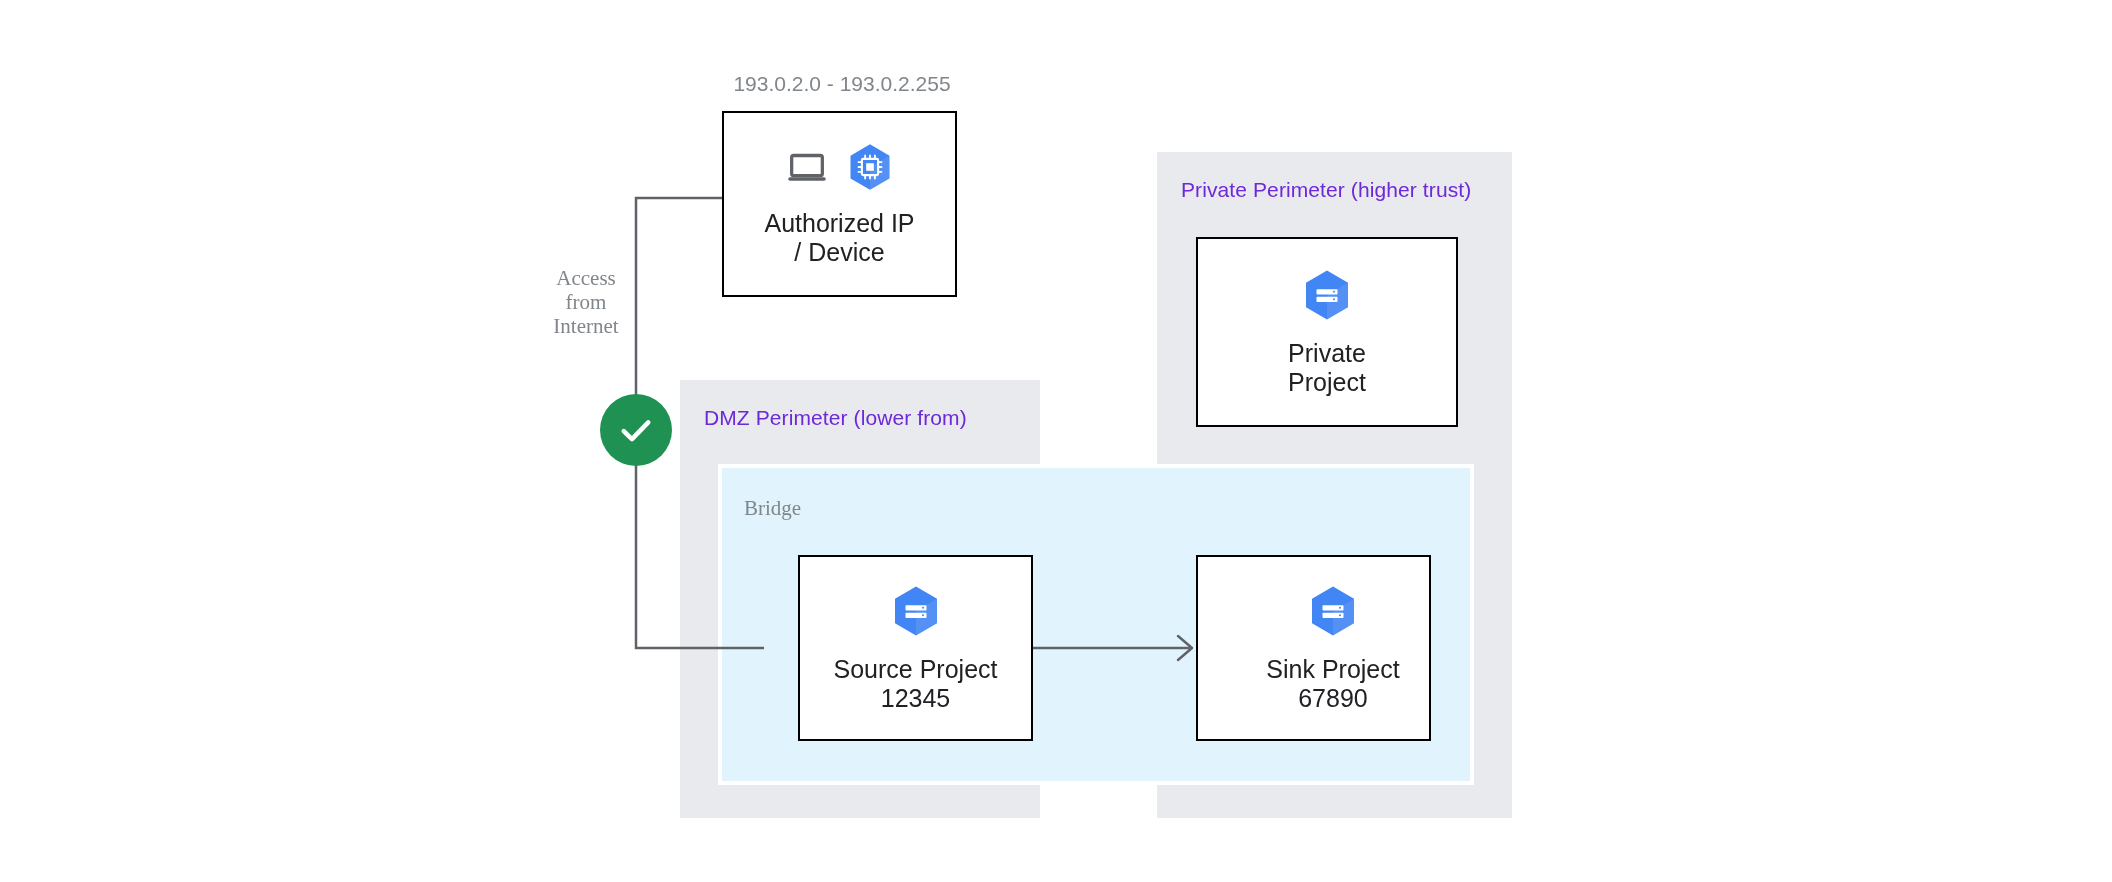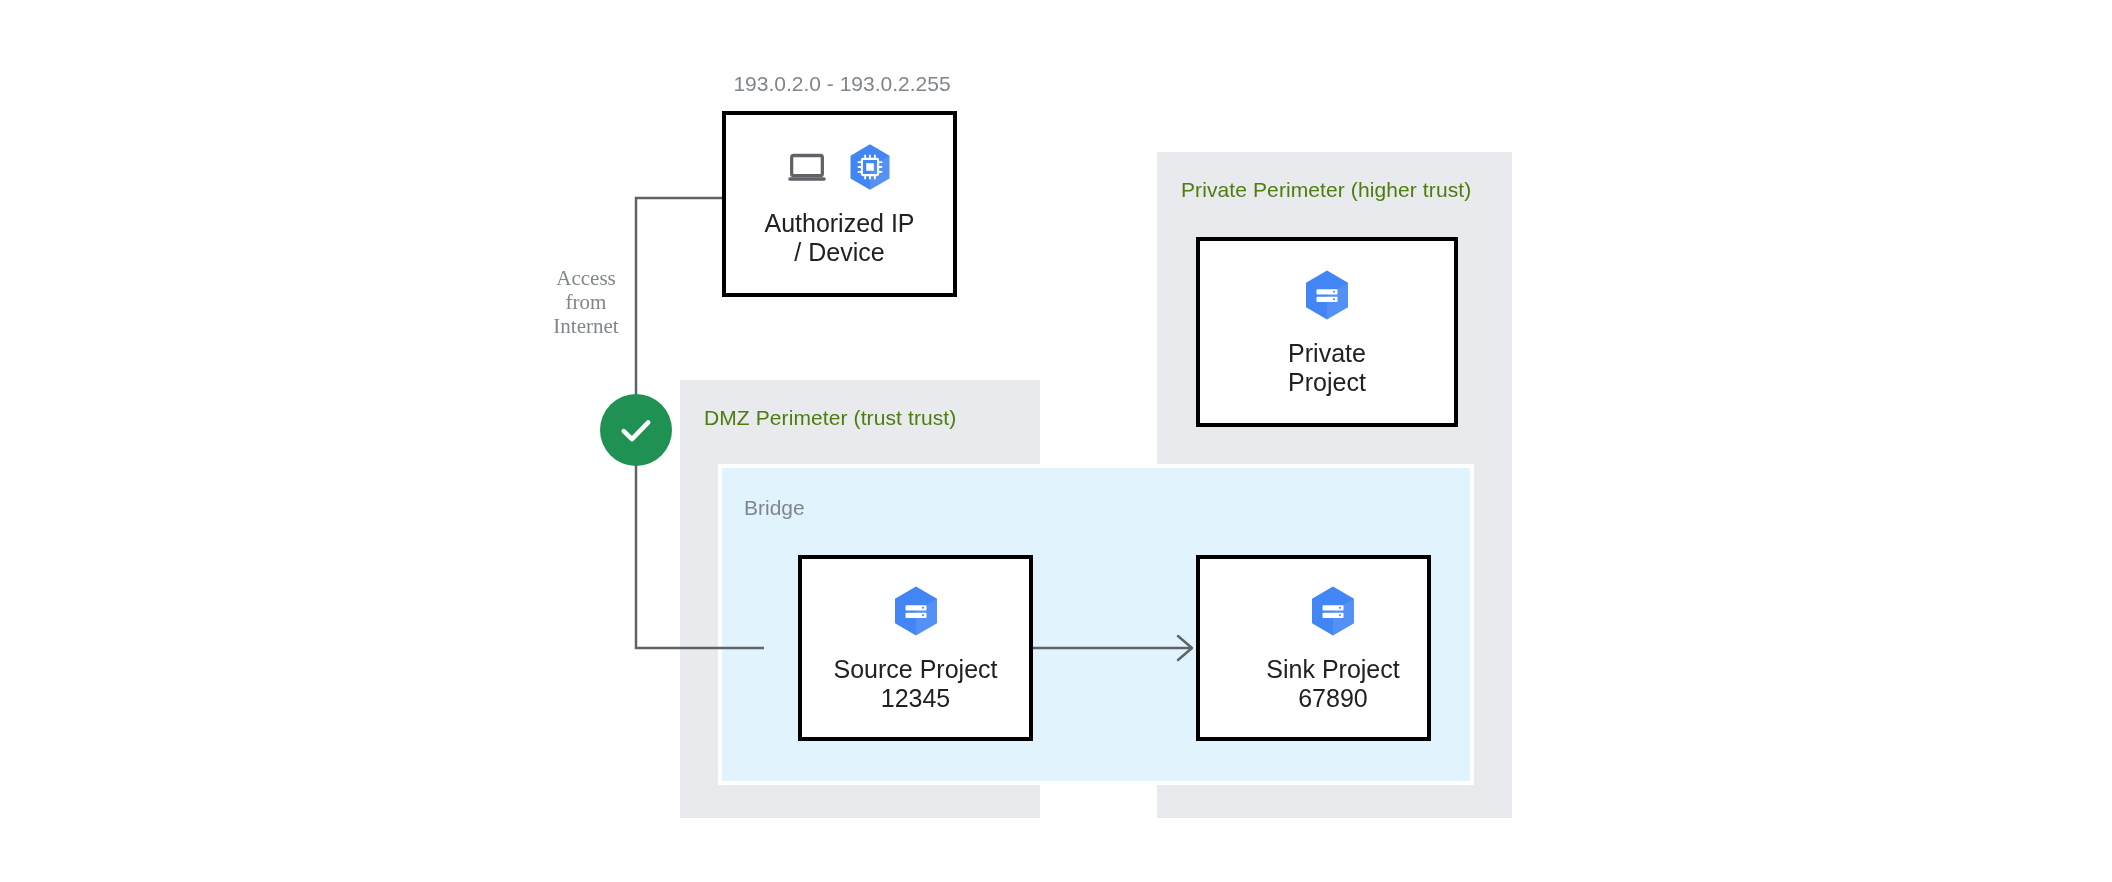--- a/index.html
+++ b/index.html
@@ -23,46 +23,47 @@
   
   .perimeter {
     position: absolute;
     background: #e8eaed;
   }
   .perimeter-label {
     position: absolute;
     top: 26px;
     left: 24px;
     font-size: 21px;
-    color: #4d7c0f;
+    color: #6d28d9;
     white-space: nowrap;
     letter-spacing: 0.1px;
   }
 
   
   .bridge {
     position: absolute;
     background: #e1f4fd;
     border: 4px solid #ffffff;
     box-sizing: border-box;
   }
   .bridge-label {
     position: absolute;
     top: 28px;
     left: 22px;
     font-size: 21px;
     color: #80868b;
     white-space: nowrap;
+    font-family: Liberation Serif, serif;
   }
 
   
   .node {
     position: absolute;
     background: #ffffff;
-    border: 4px solid #000000;
+    border: 2px solid #000000;
     box-sizing: border-box;
     display: flex;
     flex-direction: column;
     align-items: center;
     justify-content: center;
   }
   .node-icons {
     display: flex;
     flex-direction: row;
     align-items: center;
@@ -118,21 +119,21 @@
     align-items: center;
     justify-content: center;
   }
 </style>
 </head>
 <body>
 
 <div id="canvas">
 
   <div class="perimeter" id="perimeter-dmz" style="left:680px; top:380px; width:360px; height:438px;">
-    <div class="perimeter-label">DMZ Perimeter (trust trust)</div>
+    <div class="perimeter-label">DMZ Perimeter (lower from)</div>
   </div>
 
   <div class="perimeter" id="perimeter-private" style="left:1157px; top:152px; width:355px; height:666px;">
     <div class="perimeter-label">Private Perimeter (higher trust)</div>
   </div>
 
   <div class="bridge" id="bridge-zone" style="left:718px; top:464px; width:756px; height:321px;">
     <div class="bridge-label">Bridge</div>
   </div>
 

